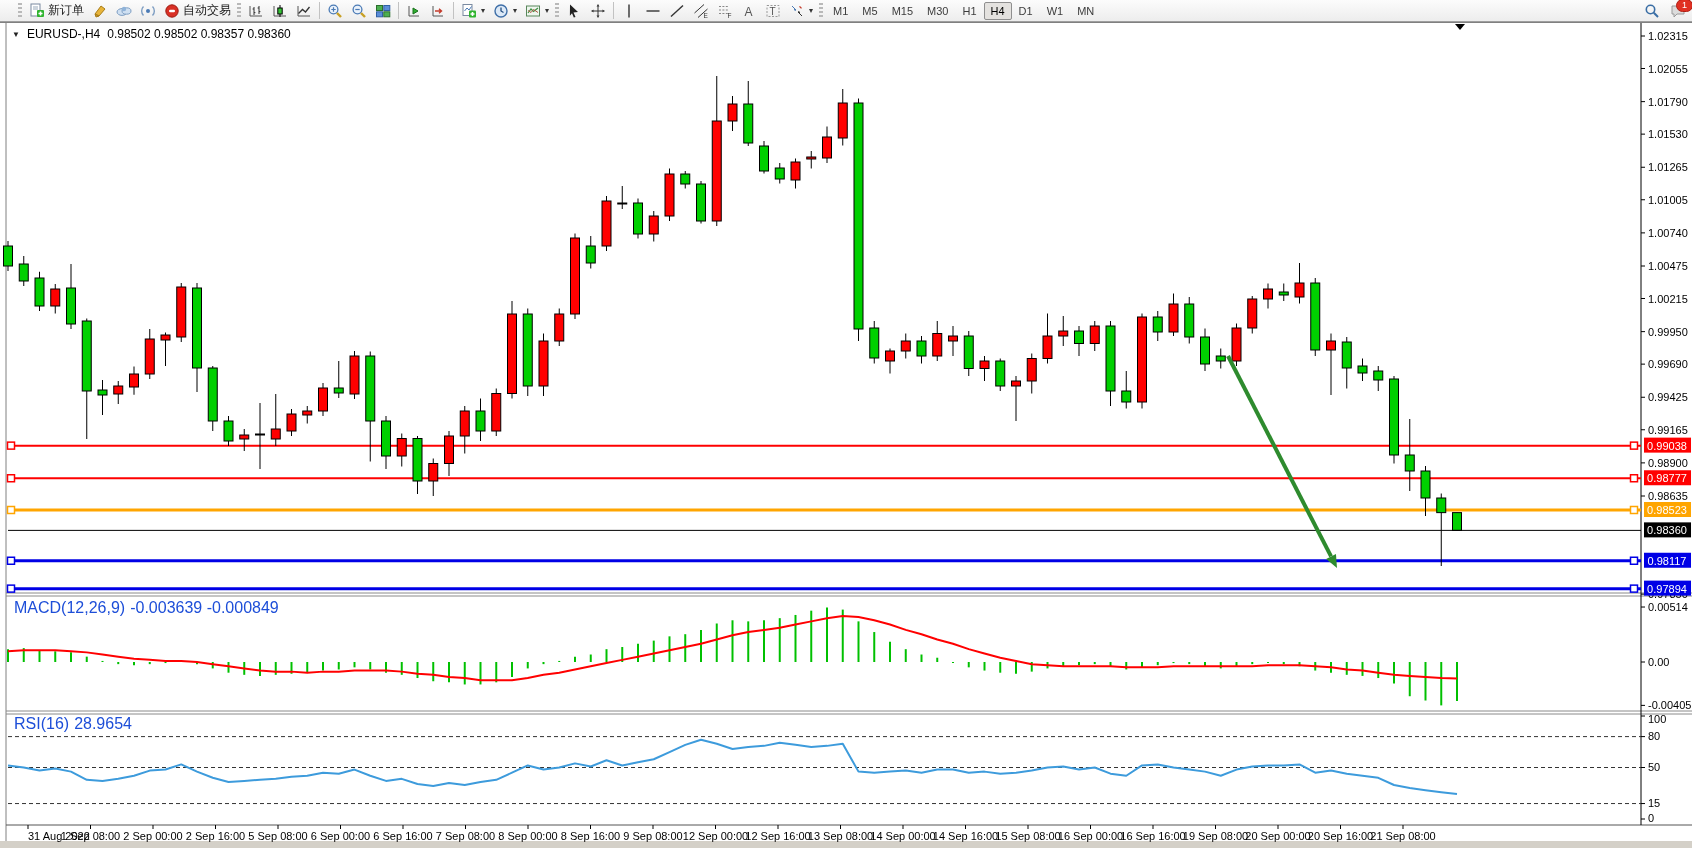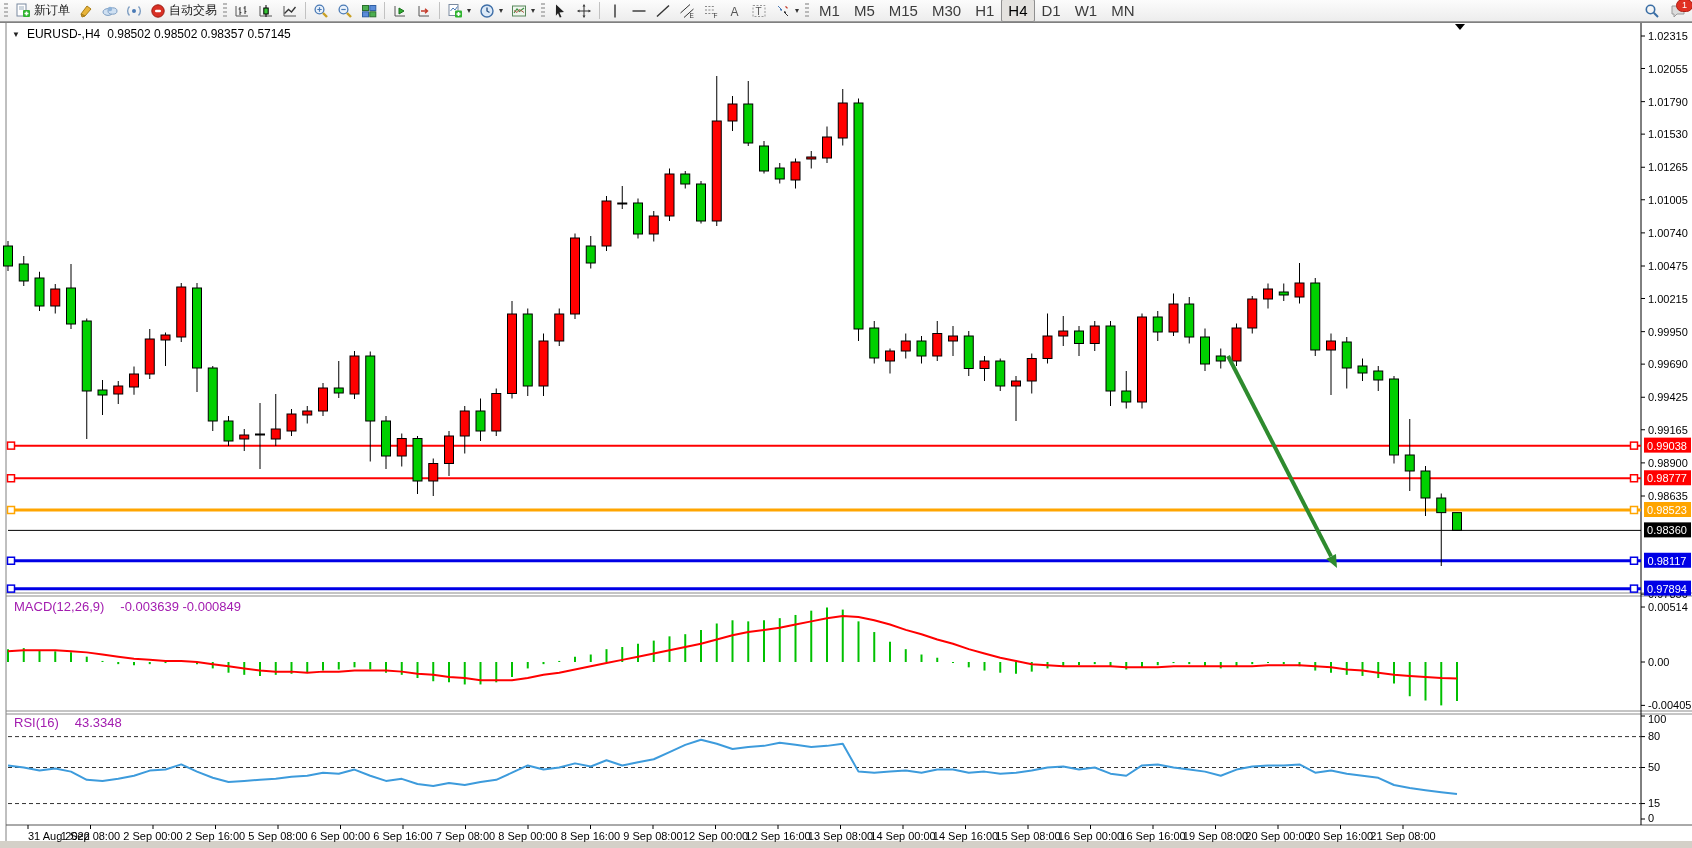--- a/index.html
+++ b/index.html
@@ -1,40 +1,40 @@
 <!DOCTYPE html>
 <html><head>
 <meta charset="utf-8">
 <style>
   html,body{margin:0;padding:0}
   body{width:1692px;height:848px;position:relative;overflow:hidden;background:#fff;
        font-family:"Liberation Sans",sans-serif;-webkit-font-smoothing:antialiased}
   
   .toolbar{position:absolute;top:0;left:0;width:1692px;height:22px;
     background:linear-gradient(#fcfcfc,#ededed);border-bottom:1px solid #9e9e9e;
-    display:flex;align-items:center;padding-left:2px;box-sizing:border-box;z-index:40}
+    display:flex;align-items:center;padding-left:16px;box-sizing:border-box;z-index:40}
   .tbtn{height:20px;padding:0 4px;display:flex;align-items:center;gap:3px;
     font-size:12px;color:#1a1a1a;white-space:nowrap;cursor:default}
   .sep{width:1px;height:17px;background:#c2c2c2;margin:0 3px;flex:none}
   .grip{width:4px;height:15px;margin:0 3px 0 2px;flex:none;
     background:repeating-linear-gradient(180deg,#b9b9b9 0 2px,rgba(0,0,0,0) 2px 4px)}
   .caret{font-size:8px;color:#333;margin-left:1px}
   .ic{width:16px;height:16px;display:block;flex:none}
-  .tf{font-size:15px;color:#3c3c3c;padding:2px 6px;border:1px solid rgba(0,0,0,0);border-radius:2px}
+  .tf{font-size:11px;color:#3c3c3c;padding:2px 6px;border:1px solid rgba(0,0,0,0);border-radius:2px}
   .tf.active{background:#e4e2df;border:1px solid #8f8f8f;color:#000}
   .toolbar-right{margin-left:auto;display:flex;align-items:center;margin-right:6px}
   .chatwrap{position:relative;margin-left:10px}
   .badge{position:absolute;top:-4px;right:-7px;background:#e03123;color:#fff;
     border-radius:7px;font-size:9px;line-height:11px;min-width:11px;text-align:center;
     padding:0 2px;border:1px solid #b02015}
   
   .chart-title{position:absolute;left:12px;top:27px;font-size:12px;color:#000;
     display:flex;gap:7px;align-items:center;z-index:30}
   .collapse{font-size:8px;color:#222}
-  .plabel{position:absolute;left:14px;font-size:13px;color:#a21caf;z-index:30;display:flex;gap:16px}
+  .plabel{position:absolute;left:14px;font-size:16px;color:#1d4ed8;z-index:30;display:flex;gap:5px}
   svg text{font-family:"Liberation Sans",sans-serif}
 </style>
 </head>
 <body>
 
 <div class="toolbar">
   <div class="grip"></div>
 
   <div class="tbtn">
     <svg class="ic" viewBox="0 0 16 16">
@@ -253,30 +253,30 @@
         <path d="M2 3h12v8H7l-3 3v-3H2z" fill="#dcdcdc" stroke="#9a9a9a"></path>
       </svg>
       <span class="badge">1</span>
     </div>
   </div>
 </div>
 
 <div class="chart-title">
   <span class="collapse">▼</span>
   <span>EURUSD-,H4</span>
-  <span>0.98502 0.98502 0.98357 0.57145</span>
+  <span>0.98502 0.98502 0.98357 0.98360</span>
 </div>
 
 <div class="plabel" style="top:599px">
   <span>MACD(12,26,9)</span>
   <span>-0.003639 -0.000849</span>
 </div>
 <div class="plabel" style="top:715px">
   <span>RSI(16)</span>
-  <span>43.3348</span>
+  <span>28.9654</span>
 </div>
 
 <svg id="chart-svg" width="1692" height="848" viewBox="0 0 1692 848" style="position:absolute;left:0;top:0;z-index:10">
     <line x1="6" y1="23" x2="6" y2="841" stroke="#808080"></line>
     <line x1="0" y1="22.5" x2="1692" y2="22.5" stroke="#808080"></line>
     <line x1="6" y1="593" x2="1692" y2="593" stroke="#8a8a8a"></line>
     <line x1="6" y1="596" x2="1692" y2="596" stroke="#8a8a8a"></line>
     <line x1="6" y1="711" x2="1692" y2="711" stroke="#8a8a8a"></line>
     <line x1="6" y1="714" x2="1692" y2="714" stroke="#8a8a8a"></line>
     <line x1="6" y1="825" x2="1692" y2="825" stroke="#555"></line>

